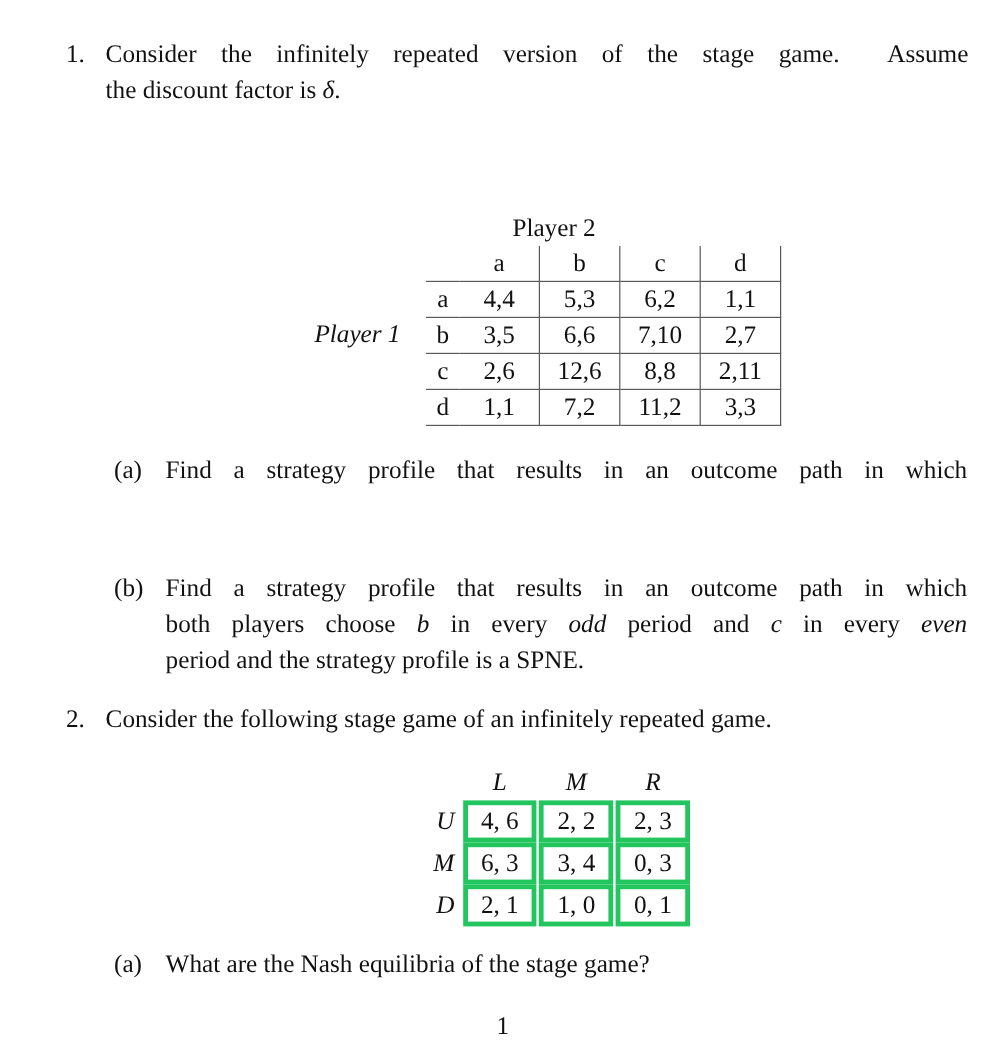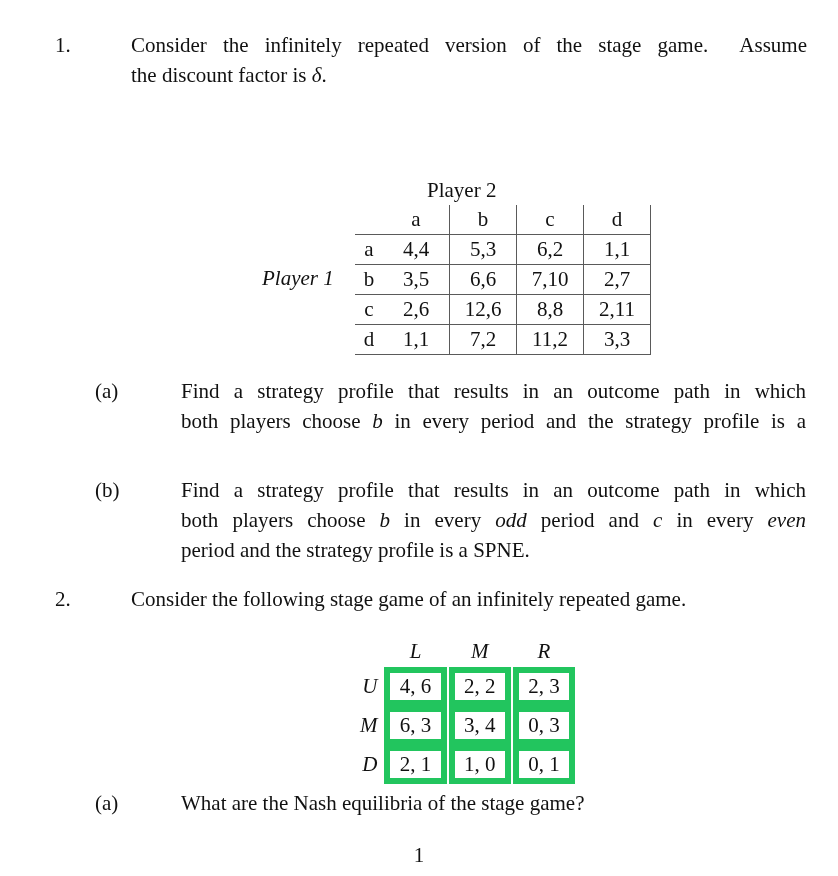--- a/index.html
+++ b/index.html
@@ -5,21 +5,21 @@
   html, body { margin:0; padding:0; background:#ffffff; }
   .page {
     position:relative; width:838px; height:876px; background:#ffffff;
     font-family:"Liberation Serif","DejaVu Serif",serif;
     font-size:21px; color:#111111; overflow:hidden;
   }
   .abs { position:absolute; }
   .enum { display:flex; }
   .enum-num { flex:0 0 33px; line-height:30px; }
   .part-label { flex:0 0 43px; line-height:30px; }
-  .btxt { flex:1 1 auto;margin-left:43px; }
+  .btxt { flex:1 1 auto; }
   .jline { display:block; text-align:justify; text-align-last:justify; line-height:30px; }
   .nline { display:block; line-height:30px; }
   .it { font-style:italic; }
 
   
   .g1-wrap { left:262px; top:178px; width:400px; height:185px; }
   .g1-caption { position:absolute; left:165px; top:0; line-height:24px; }
   .g1-rowplayer { position:absolute; left:0; top:88px; line-height:24px;font-style:italic; }
   .t1 { position:absolute; left:93px; top:27px; border-collapse:collapse; }
   .t1 td { padding:0; text-align:center; height:29px; font-size:21px; line-height:29px; }
@@ -27,21 +27,21 @@
   .t1 .dcol  { width:66px; }
   .t1 .bb { border-bottom:1px solid #5a5a5a; }
   .t1 .br { border-right:1px solid #5a5a5a; }
 
   
   .g2-wrap { left:347px; top:639px; width:230px; height:130px; }
   .t2 { border-collapse:separate; border-spacing:2px 0; }
   .t2 td { padding:0; text-align:center; font-size:21px; }
   .t2 .hdr { font-style:italic; height:24px; padding-bottom:4px; line-height:24px; }
   .t2 .rl  { font-style:italic; width:30px; padding-right:5px; text-align:right; }
-  .t2 .cell { border:6px solid #22c55e; width:55px; height:27px; line-height:27px;margin-top:24px; }
+  .t2 .cell { border:4px solid #22c55e; width:55px; height:27px; line-height:27px;margin-top:24px; }
 
   .pagenum { left:0; top:840px; width:838px; text-align:center; line-height:30px; }
 </style>
 </head>
 <body>
 
 <div class="page">
 
   <div class="abs enum" style="left:55px; top:30px; width:752px;">
     <div class="enum-num">1.</div>
@@ -92,21 +92,20 @@
           <td class="dcol bb br">3,3</td>
         </tr>
       </tbody>
     </table>
   </div>
 
   <div class="abs enum" style="left:95px; top:376px; width:711px;">
     <div class="part-label">(a)</div>
     <div class="btxt">
       <span class="jline">Find a strategy profile that results in an outcome path in which</span>
-      <span class="jline"><span>both players choose </span><span class="it">b</span><span> in every period and the strategy profile is a</span></span>
     </div>
   </div>
 
   <div class="abs enum" style="left:95px; top:475px; width:711px;">
     <div class="part-label">(b)</div>
     <div class="btxt">
       <span class="jline">Find a strategy profile that results in an outcome path in which</span>
       <span class="jline"><span>both players choose </span><span class="it">b</span><span> in every </span><span class="it">odd</span><span> period and </span><span class="it">c</span><span> in every </span><span class="it">even</span></span>
       <span class="nline">period and the strategy profile is a SPNE.</span>
     </div>

